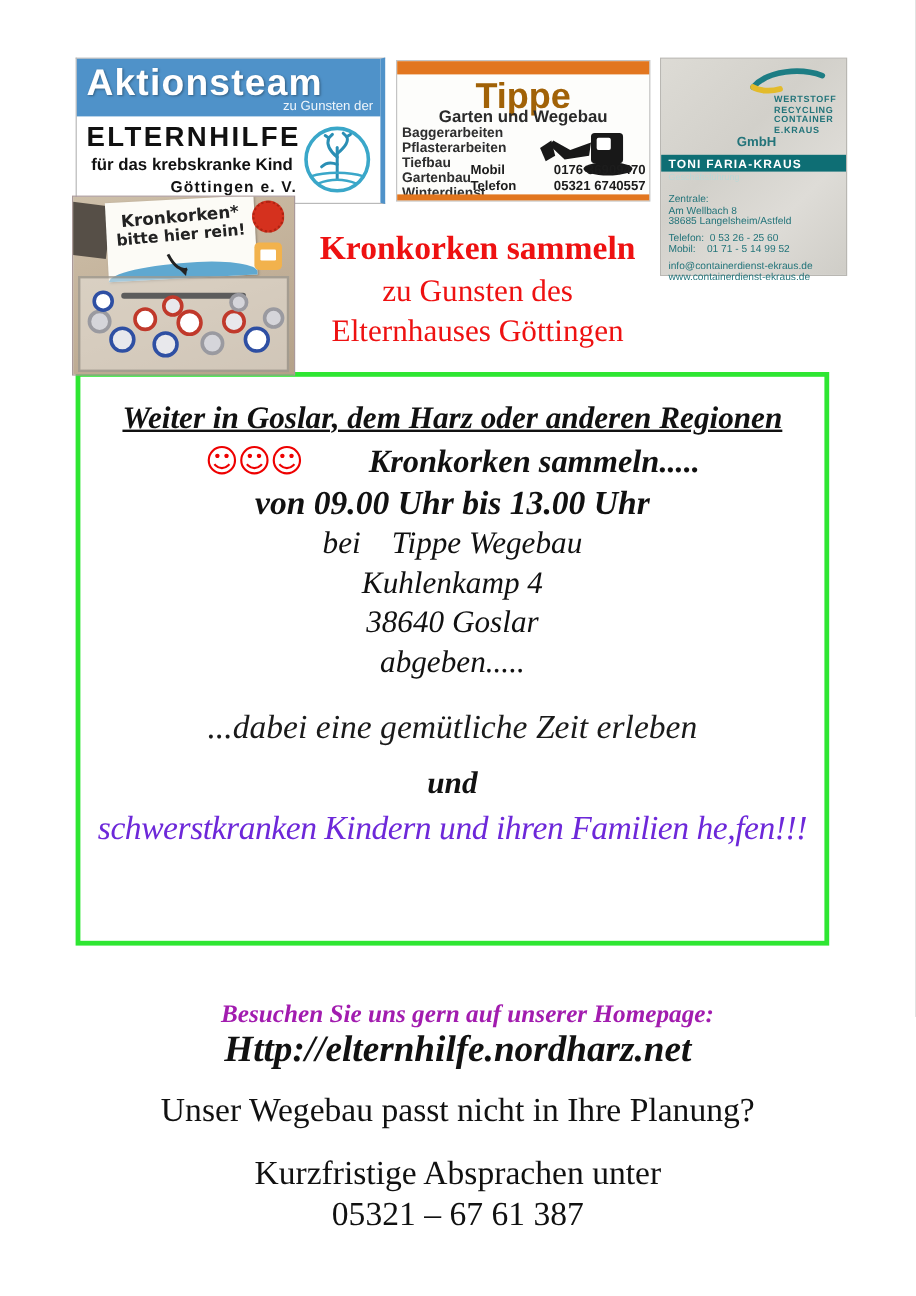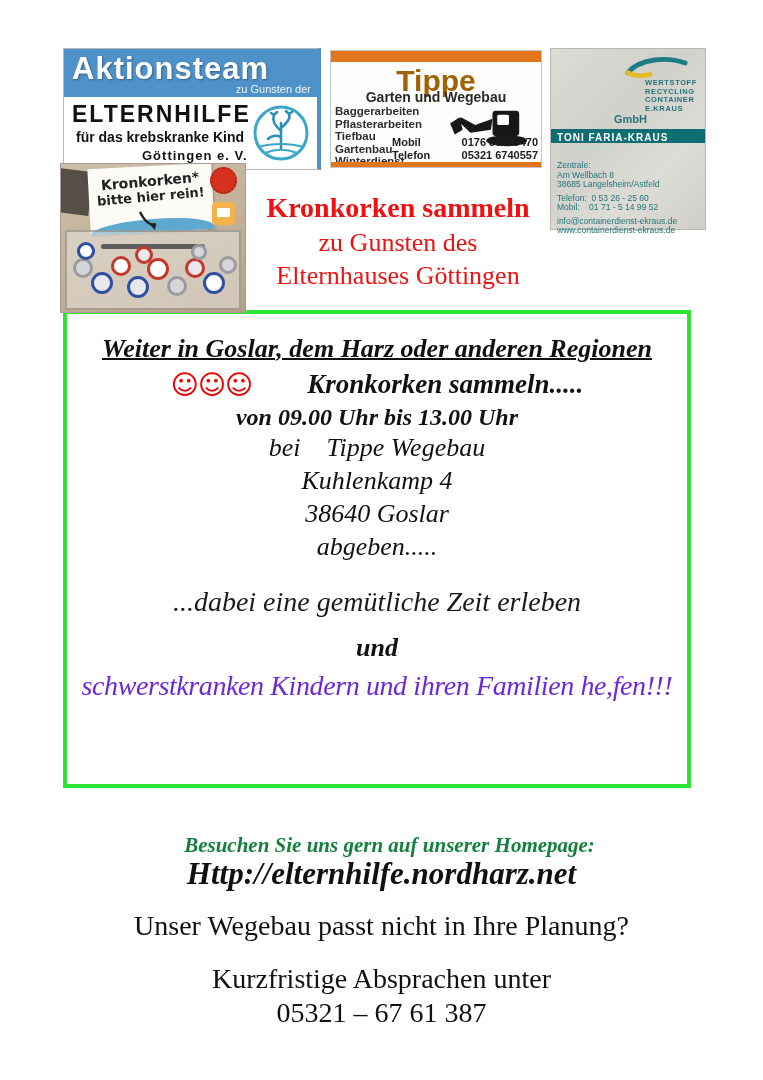--- a/index.html
+++ b/index.html
@@ -59,29 +59,29 @@
 
   
   .event-box { position:absolute; left:63px; top:310px; width:628px; height:478px; border:4px solid #2ee632; background:#fff; padding-top:20px; text-align:center; z-index:0; }
   .event-box .heading { font-size:26px; font-weight:bold; font-style:italic; text-decoration:underline; text-decoration-thickness:2px; color:#111; }
   .event-box .line2 { margin-top:5px; display:flex; justify-content:center; align-items:center; gap:55px; }
   .event-box .smileys { font-family:"DejaVu Sans",sans-serif; font-size:27px; color:#ee0000; font-weight:bold; letter-spacing:-1px; line-height:28px; }
   .event-box .subheading { font-size:27px; font-weight:bold; font-style:italic; color:#111; }
   .event-box .am-line { margin-top:20px; font-style:italic; font-weight:bold; color:#111; }
   .event-box .am { font-size:27px; }
   .event-box .date { font-size:34px; }
-  .event-box .time { margin-top:4px; font-size:24px; font-weight:bold; font-style:italic; color:#111; }
+  .event-box .time { margin-top:4px; font-size:28px; font-weight:bold; font-style:italic; color:#111; }
   .event-box .where { font-size:26px; font-style:italic; color:#111; line-height:33px; white-space:pre; }
   .event-box .enjoy { margin-top:23px; font-size:28px; font-style:italic; color:#1a1a1a;text-align:center; }
   .event-box .und { margin-top:15px; font-size:26px; font-weight:bold; font-style:italic; color:#111; }
   .event-box .help { margin-top:7px; font-size:28px; font-style:italic; color:#6d28d9; letter-spacing:-0.4px; }
 
   
   .f-line { position:absolute; left:0; width:100%; text-align:center; }
-  .visit { top:833px; font-size:21px; font-weight:bold; font-style:italic; color:#15803d;padding-left:16px; }
+  .visit { top:833px; font-size:21px; font-weight:bold; font-style:italic; color:#a21caf;padding-left:16px; }
   .url { top:856px; font-size:31px; font-weight:bold; font-style:italic; color:#111; }
   .question { top:910px; font-size:28px; color:#111; }
   .note { top:963px; font-size:28px; color:#111; }
   .phone { top:997px; font-size:28px; color:#111; }
 </style>
 </head>
 <body>
 
 <div id="flyer">
 

